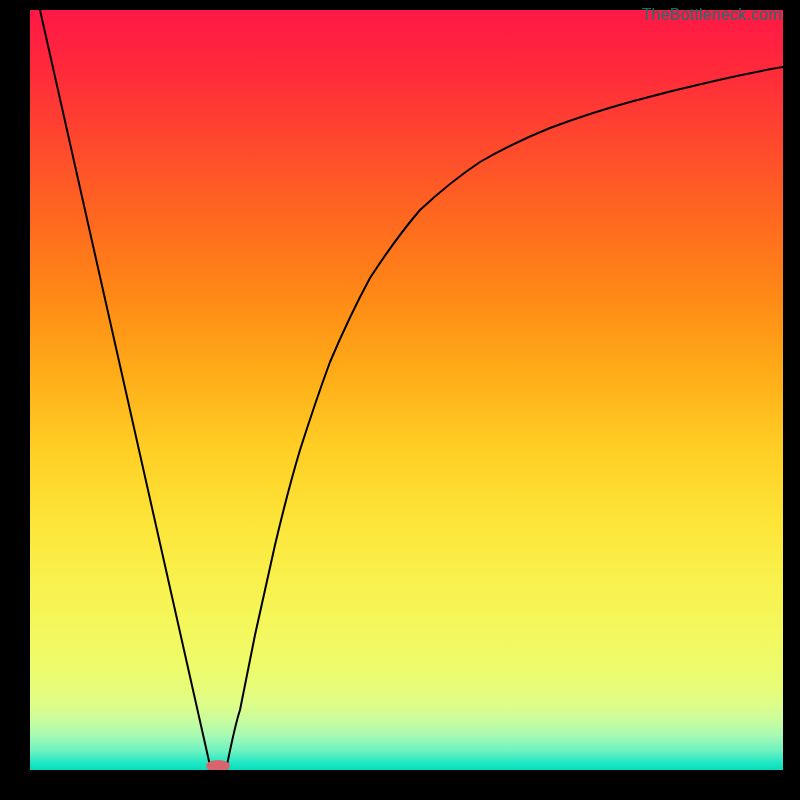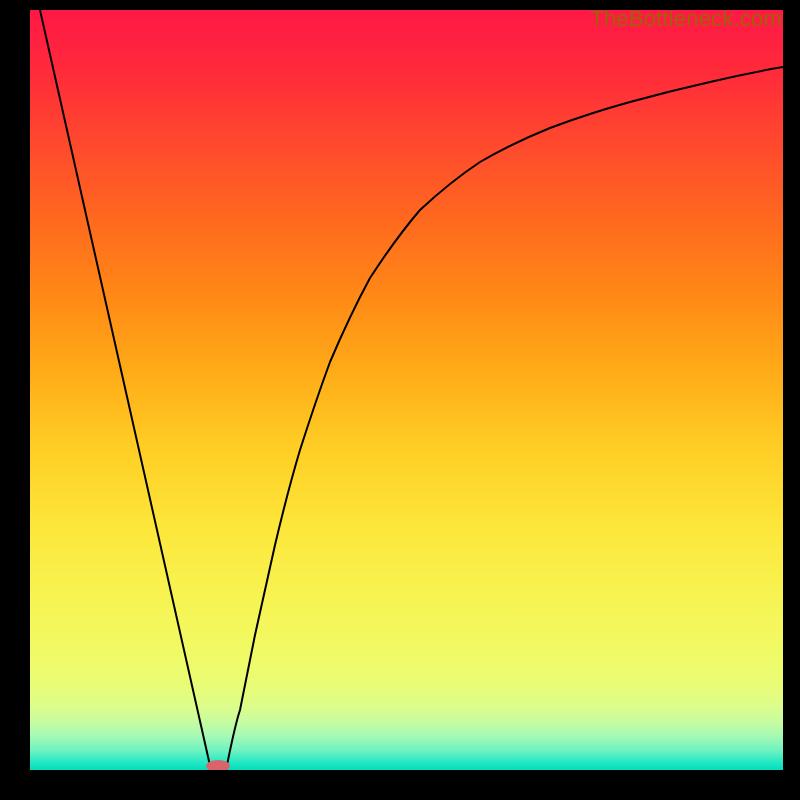--- a/index.html
+++ b/index.html
@@ -48,22 +48,22 @@
     position: absolute;
     left: 0;
     top: 0;
     width: 753px;
     height: 760px;
   }
   .watermark {
     position: absolute;
     top: 6px;
     right: 18px;
-    color: #a16207;
-    font-size: 22px;
+    color: #0f766e;
+    font-size: 16px;
     font-weight: 500;
     letter-spacing: 0.2px;
   }
 </style>
 </head>
 <body>
 
 <div class="frame">
   <div class="plot">
     <svg class="curve" viewBox="0 0 753 760" preserveAspectRatio="none">

